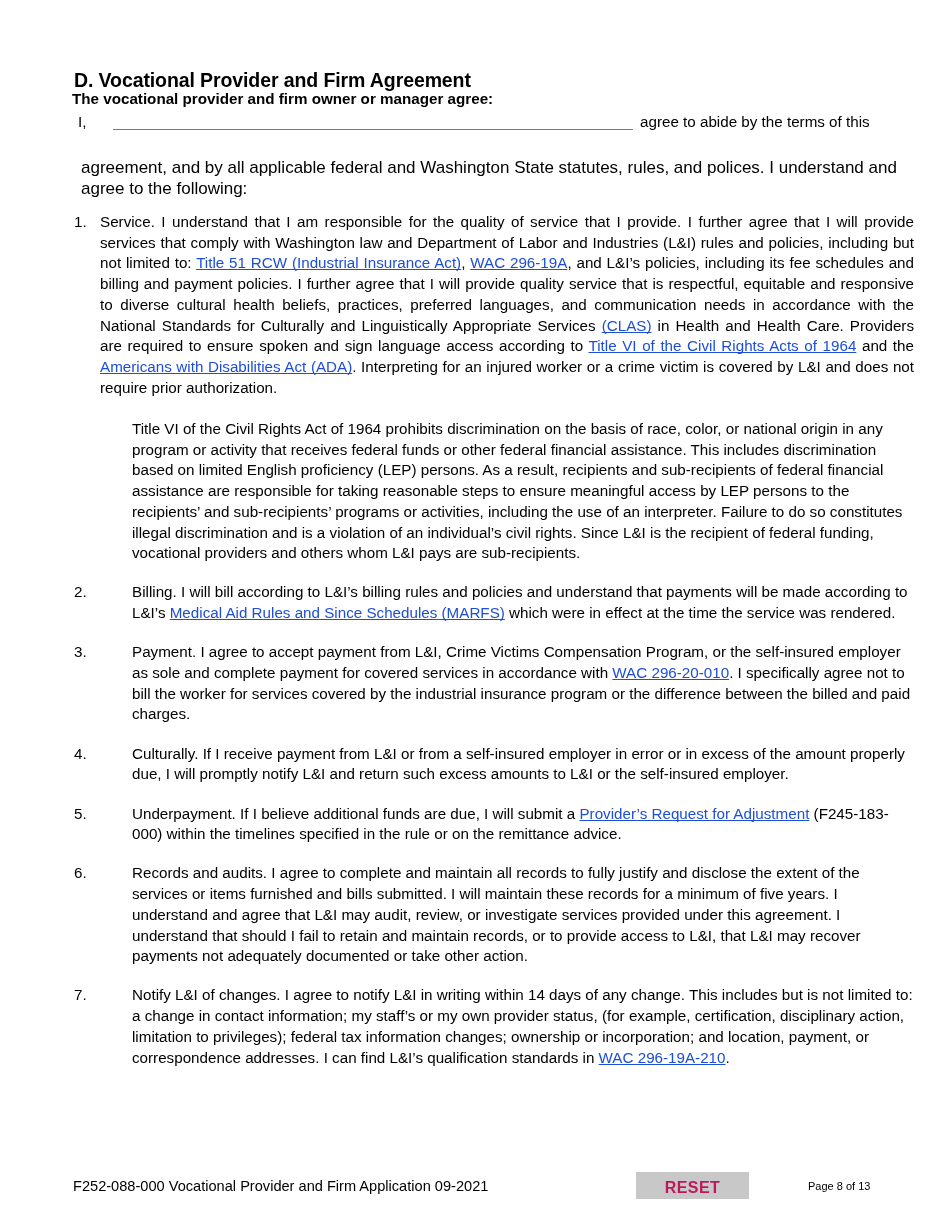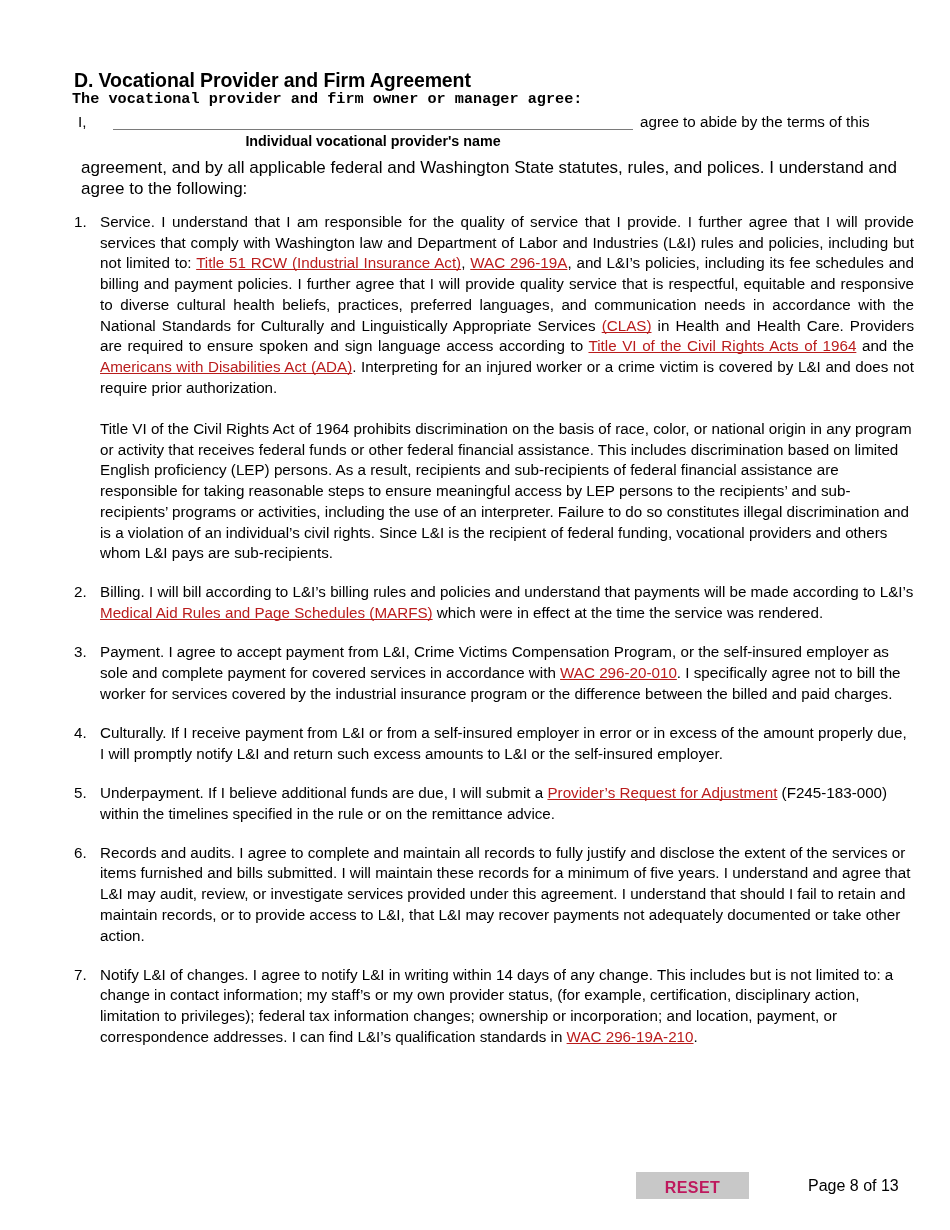--- a/index.html
+++ b/index.html
@@ -37,21 +37,20 @@
   }
 
   .sub-heading {
     position: absolute;
     left: 54px;
     top: 89px;
     font-size: 15.2px;
     font-weight: bold;
     line-height: 20px;
     white-space: nowrap;
-    font-family: Liberation Mono, monospace;
   }
 
   
   .fill-row {
     position: absolute;
     left: 54px;
     top: 110px;
     width: 846px;
     height: 24px;
   }
@@ -136,26 +135,27 @@
     line-height: 20.7px;
   }
   .item p {
     margin: 0;
   }
   .item p + p {
     margin-top: 20.7px;
   }
   .item p:last-child {
     text-align: left;
+    margin-left: 32px;
   }
   .lead {
     font-weight: normal;
   }
   a.doclink {
-    color: #b91c1c;
+    color: #1d4ed8;
     text-decoration: underline;
     text-decoration-skip-ink: none;
   }
 
   
   .item .just { text-align: justify; text-justify: inter-word; }
   .item .flat { text-align: left; }
 
   
   .footer {
@@ -188,54 +188,53 @@
     color: #be185d;
     cursor: pointer;
     padding: 2px;
     line-height: 27px;
     text-align: center;
   }
   .footer-right {
     position: absolute;
     left: 790px;
     top: 4px;
-    font-size: 16px;
+    font-size: 11px;
     line-height: 20px;
     white-space: nowrap;
   }
 </style>
 </head>
 <body>
 
 <div class="page">
 
   <h1 class="doc-heading">D. Vocational Provider and Firm Agreement</h1>
 
   <div class="sub-heading">The vocational provider and firm owner or manager agree:</div>
 
   <div class="fill-row">
     <span class="fill-i">I,</span>
     <input class="fill-input" type="text" placeholder="" style="">
     <span class="fill-tail">agree to abide by the terms of this</span>
-    <span class="fill-caption">Individual vocational provider's name</span>
   </div>
 
   <div class="intro">agreement, and by all applicable federal and Washington State statutes, rules, and polices. I understand and agree to the following:</div>
 
   <div class="list">
 
     <div class="item">
       <span class="num">1.</span>
       <p class="just"><span class="lead">Service</span><span>.  I understand that I am responsible for the quality of service that I provide. I further agree that I will provide services that comply with Washington law and Department of Labor and Industries (L&amp;I) rules and policies, including but not limited to: </span><a class="doclink" href="#">Title 51 RCW (Industrial Insurance Act)</a><span>, </span><a class="doclink" href="#">WAC 296-19A</a><span>, and L&amp;I’s policies, including its fee schedules and billing and payment policies. I further agree that I will provide quality service that is respectful, equitable and responsive to diverse cultural health beliefs, practices, preferred languages, and communication needs in accordance with the National Standards for Culturally and Linguistically Appropriate Services </span><a class="doclink" href="#">(CLAS)</a><span> in Health and Health Care. Providers are required to ensure spoken and sign language access according to </span><a class="doclink" href="#">Title VI of the Civil Rights Acts of 1964</a><span> and the </span><a class="doclink" href="#">Americans with Disabilities Act (ADA)</a><span>. Interpreting for an injured worker or a crime victim is covered by L&amp;I and does not require prior authorization.</span></p>
       <p class="just">Title VI of the Civil Rights Act of 1964 prohibits discrimination on the basis of race, color, or national origin in any program or activity that receives federal funds or other federal financial assistance. This includes discrimination based on limited English proficiency (LEP) persons. As a result, recipients and sub-recipients of federal financial assistance are responsible for taking reasonable steps to ensure meaningful access by LEP persons to the recipients’ and sub-recipients’ programs or activities, including the use of an interpreter. Failure to do so constitutes illegal discrimination and is a violation of an individual’s civil rights. Since L&amp;I is the recipient of federal funding, vocational providers and others whom L&amp;I pays are sub-recipients.</p>
     </div>
 
     <div class="item">
       <span class="num">2.</span>
-      <p class="just"><span class="lead">Billing.</span><span>  I will bill according to L&amp;I’s billing rules and policies and understand that payments will be made according to L&amp;I’s </span><a class="doclink" href="#">Medical Aid Rules and Page Schedules (MARFS)</a><span> which were in effect at the time the service was rendered.</span></p>
+      <p class="just"><span class="lead">Billing.</span><span>  I will bill according to L&amp;I’s billing rules and policies and understand that payments will be made according to L&amp;I’s </span><a class="doclink" href="#">Medical Aid Rules and Since Schedules (MARFS)</a><span> which were in effect at the time the service was rendered.</span></p>
     </div>
 
     <div class="item">
       <span class="num">3.</span>
       <p class="just"><span class="lead">Payment.</span><span>  I agree to accept payment from L&amp;I, Crime Victims Compensation Program, or the self-insured employer as sole and complete payment for covered services in accordance with </span><a class="doclink" href="#">WAC 296-20-010</a><span>. I specifically agree not to bill the worker for services covered by the industrial insurance program or the difference between the billed and paid charges.</span></p>
     </div>
 
     <div class="item">
       <span class="num">4.</span>
       <p class="just"><span class="lead">Culturally.</span><span>  If I receive payment from L&amp;I or from a self-insured employer in error or in excess of the amount properly due, I will promptly notify L&amp;I and return such excess amounts to L&amp;I or the self-insured employer.</span></p>
@@ -252,17 +251,18 @@
     </div>
 
     <div class="item">
       <span class="num">7.</span>
       <p class="just"><span class="lead">Notify L&amp;I of changes.</span><span>  I agree to notify L&amp;I in writing within 14 days of any change. This includes but is not limited to: a change in contact information; my staff’s or my own provider status, (for example, certification, disciplinary action, limitation to privileges); federal tax information changes; ownership or incorporation; and location, payment, or correspondence addresses. I can find L&amp;I’s qualification standards in </span><a class="doclink" href="#">WAC 296-19A-210</a><span>.</span></p>
     </div>
 
   </div>
 
   <div class="footer">
+    <span class="footer-left">F252-088-000 Vocational Provider and Firm Application  09-2021</span>
     <button class="reset-button" type="button">RESET</button>
     <span class="footer-right">Page 8 of 13</span>
   </div>
 
 </div>
 
 </body></html>

